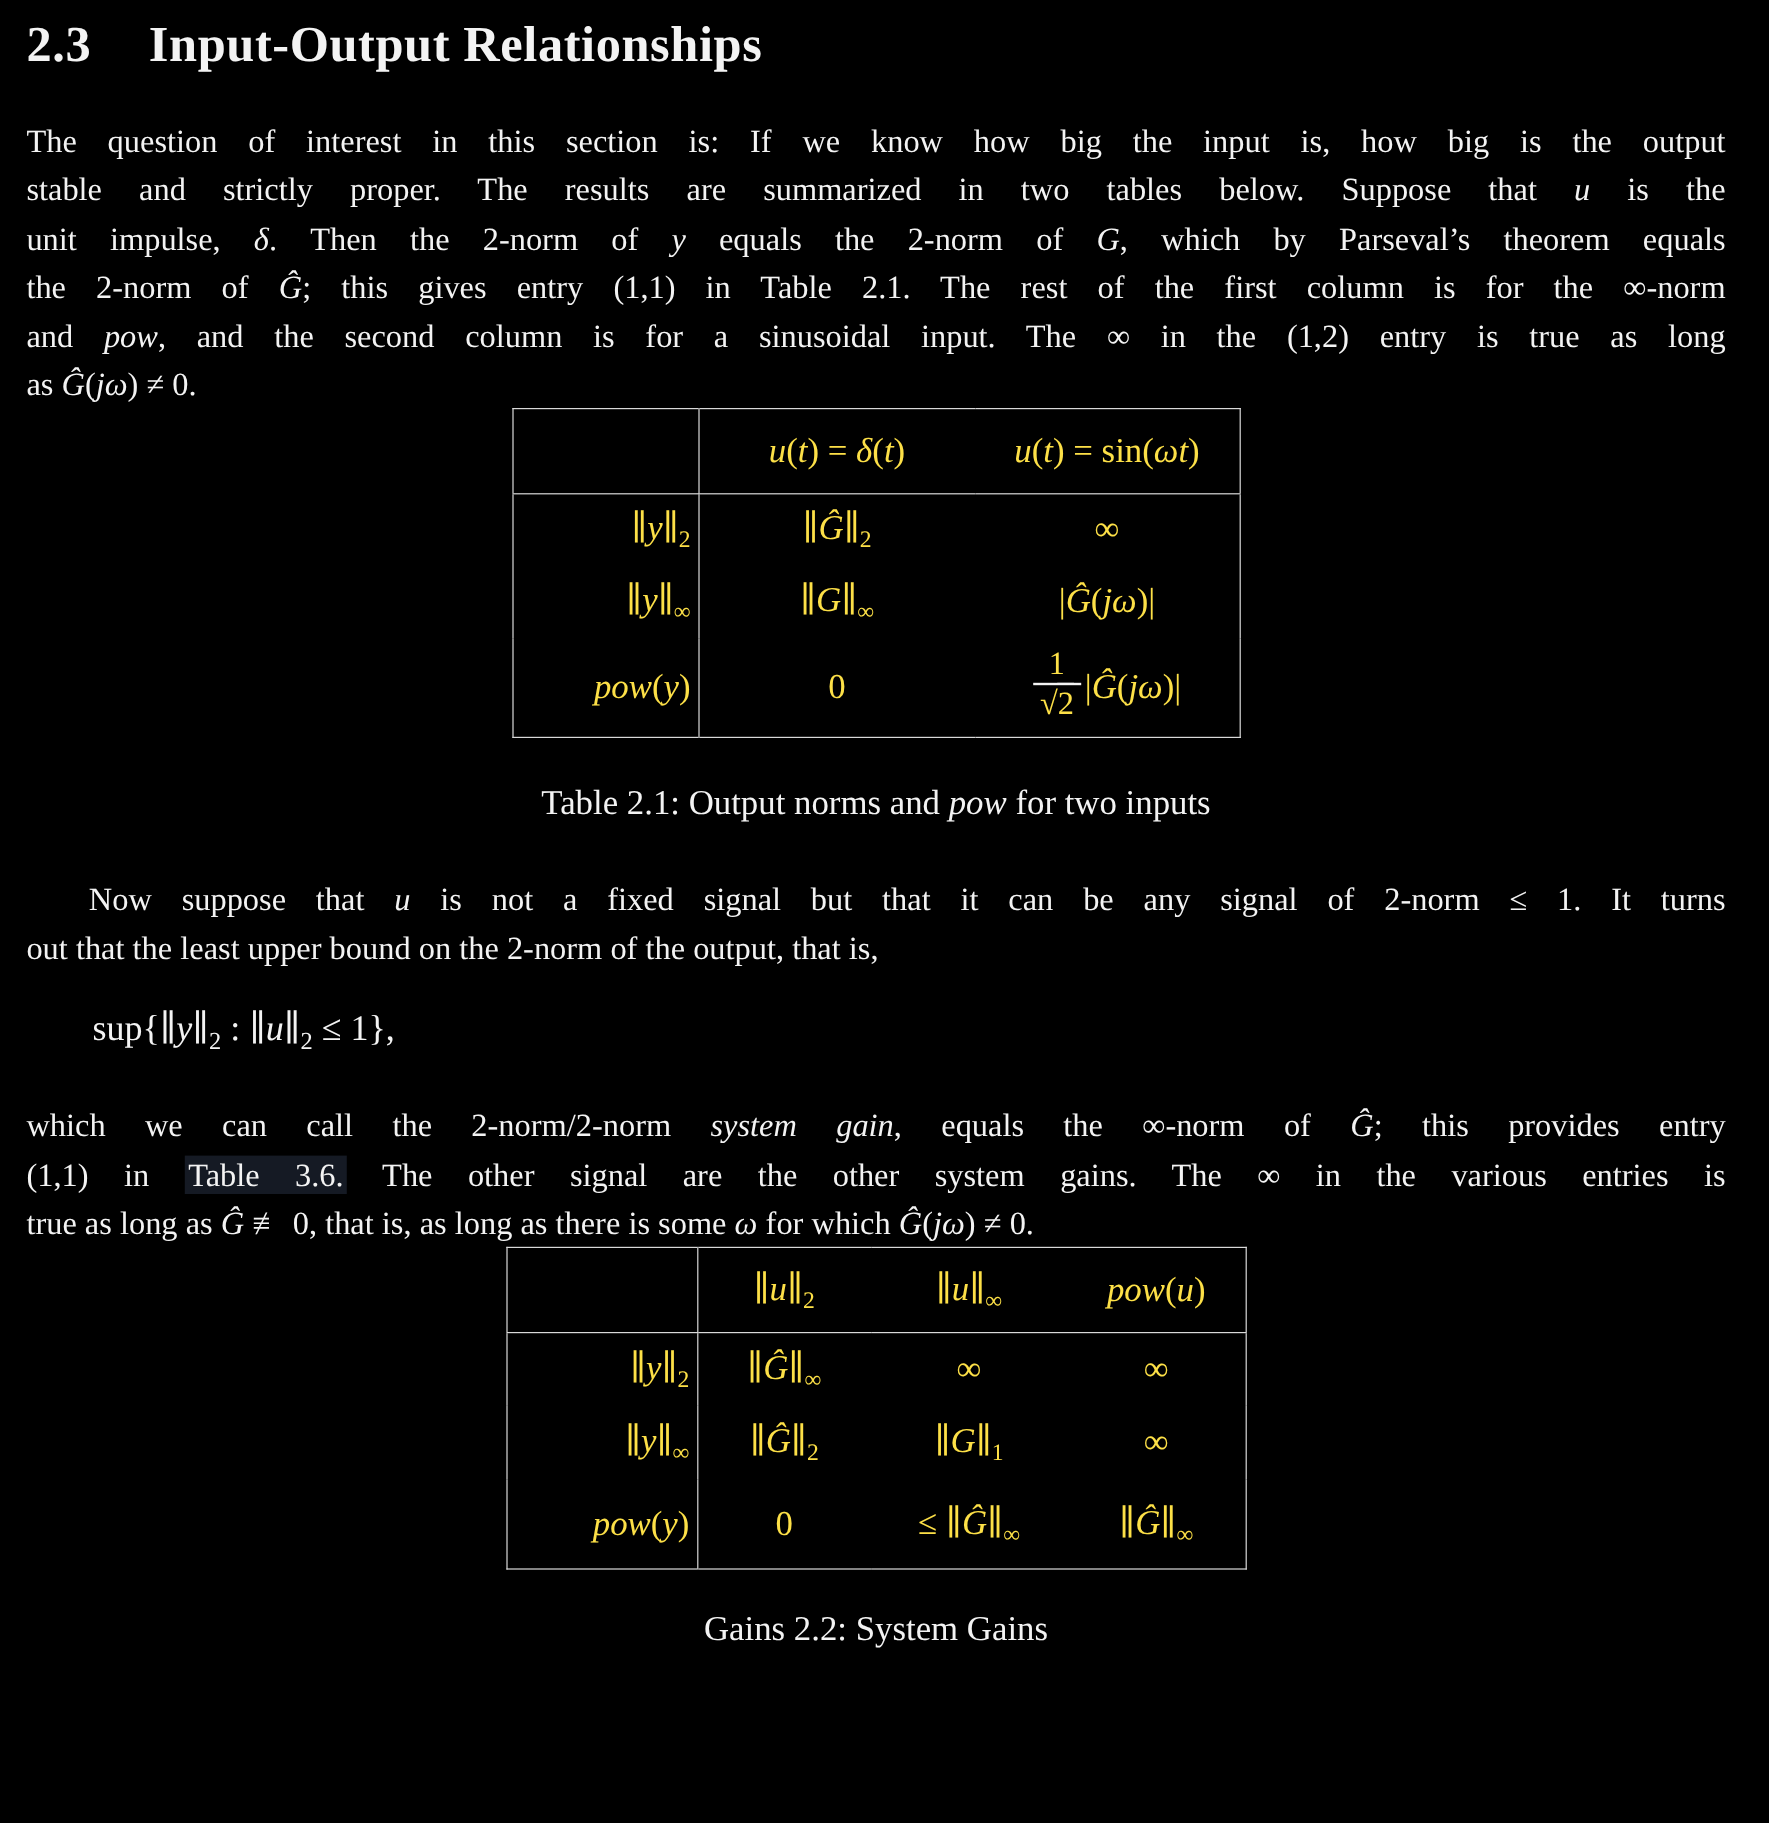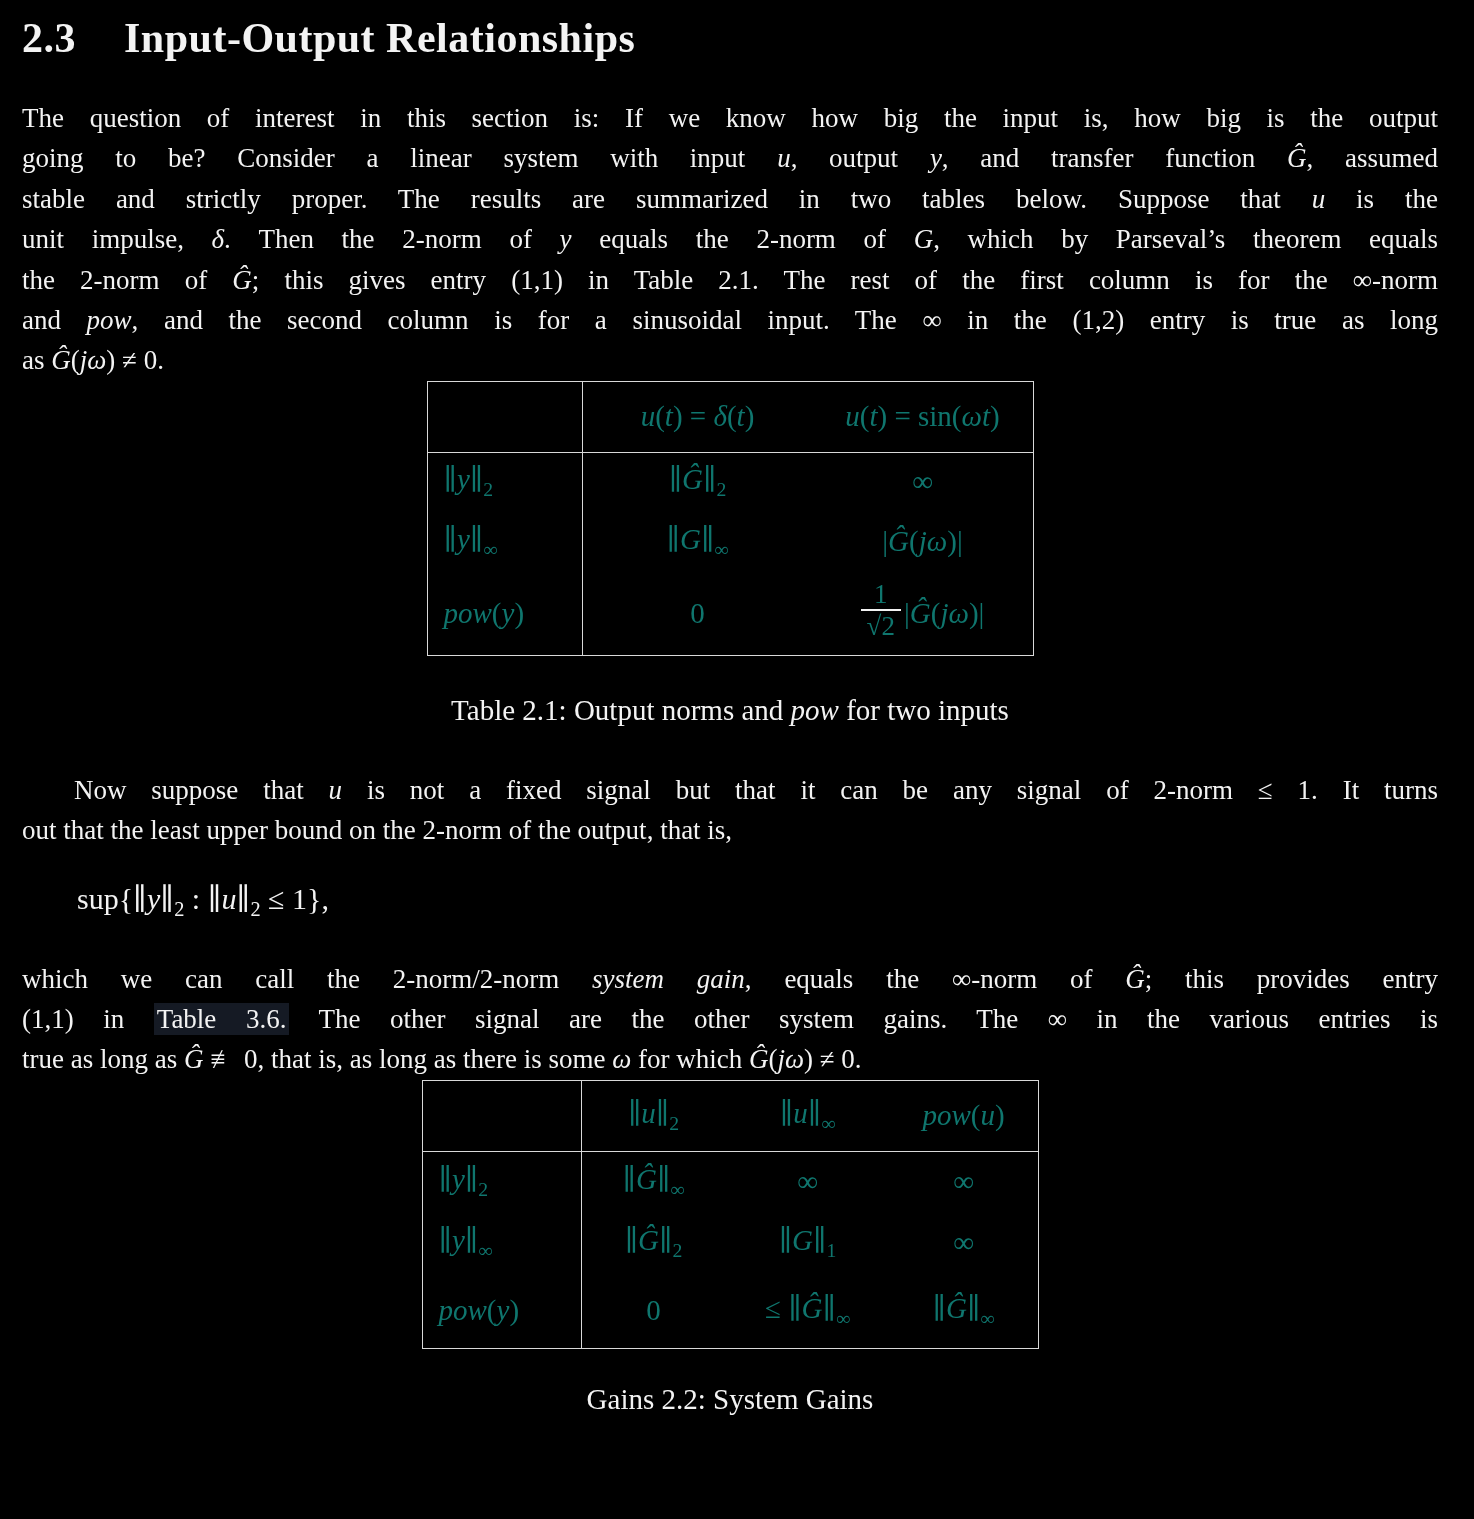--- a/index.html
+++ b/index.html
@@ -25,25 +25,25 @@
   i{font-style:italic;}
   sub{font-size:68%;}
 
   
   .hl{background:#151a24;padding:1px 3px;}
 
   
   .equation{margin-top:28px;padding-left:55px;font-size:30px;line-height:40px;}
 
   
-  table.t{border-collapse:collapse;margin:0 auto;font-size:29px;color:#0f766e;}
+  table.t{border-collapse:collapse;margin:0 auto;font-size:29px;color:#fde047;}
   table.t, table.t td{border:0;}
   table.t{border:1.5px solid #d9d9d9;}
   table.t tr.head td{border-bottom:1.5px solid #d9d9d9;}
-  table.t td.c0{border-right:1.5px solid #d9d9d9;text-align:left;padding-left:16px;}
+  table.t td.c0{border-right:1.5px solid #d9d9d9;text-align:right;padding-left:16px;}
   table.t td{text-align:center;vertical-align:middle;padding:0 6px;}
   .t1{margin-top:70px;}
   .t1 td.c0{width:132px;} .t1 td.c1{width:218px;} .t1 td.c2{width:208px;}
   .t1 tr.head td{height:70px;}
   .t1 tr.r1 td{height:58px;}
   .t1 tr.r2 td{height:62px;}
   .t1 tr.r3 td{height:82px;}
   .t2{margin-top:34px;}
   .t2 td.c0{width:136px;} .t2 td.c1{width:132px;} .t2 td.c2{width:152px;} .t2 td.c3{width:136px;}
   .t2 tr.head td{height:70px;}
@@ -67,21 +67,20 @@
 <body>
 
 <div class="page">
 
   <h1>
     <span class="sec-num">2.3</span><span>Input-Output Relationships</span>
   </h1>
 
   <div class="para p1">
     <div class="line">The question of interest in this section is: If we know how big the input is, how big is the output</div>
-    <div class="line">going to be?  Consider a linear system with input <i>u</i>, output <i>y</i>, and transfer function <i>Ĝ</i>, assumed</div>
     <div class="line">stable and strictly proper.  The results are summarized in two tables below.  Suppose that <i>u</i> is the</div>
     <div class="line">unit impulse, <i>δ</i>.  Then the 2-norm of <i>y</i> equals the 2-norm of <i>G</i>, which by Parseval’s theorem equals</div>
     <div class="line">the 2-norm of <i>Ĝ</i>; this gives entry (1,1) in Table 2.1.  The rest of the first column is for the ∞-norm</div>
     <div class="line">and <i>pow</i>, and the second column is for a sinusoidal input.  The ∞ in the (1,2) entry is true as long</div>
     <div class="line short">as <i>Ĝ</i>(<i>jω</i>) ≠ 0.</div>
   </div>
 
   <table class="t t1">
     <tbody>
         <tr class="head">

